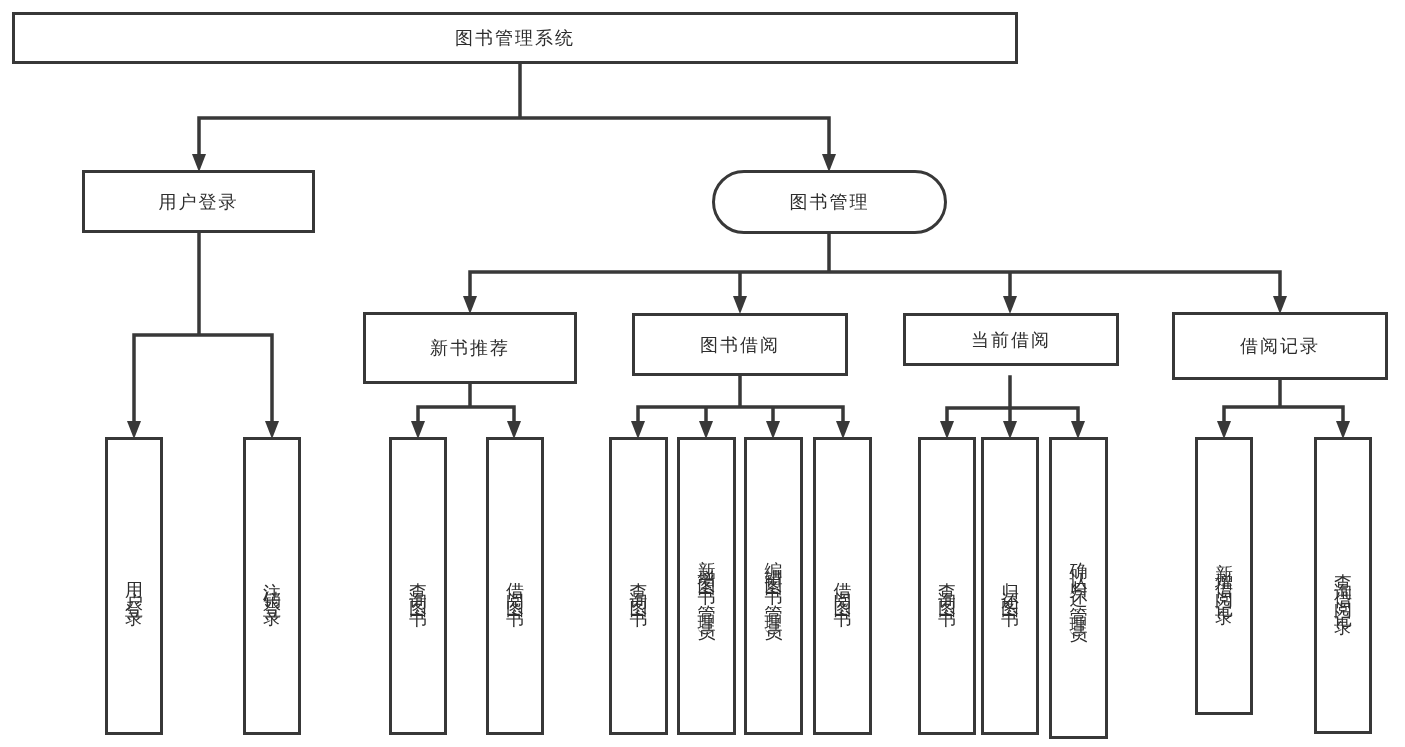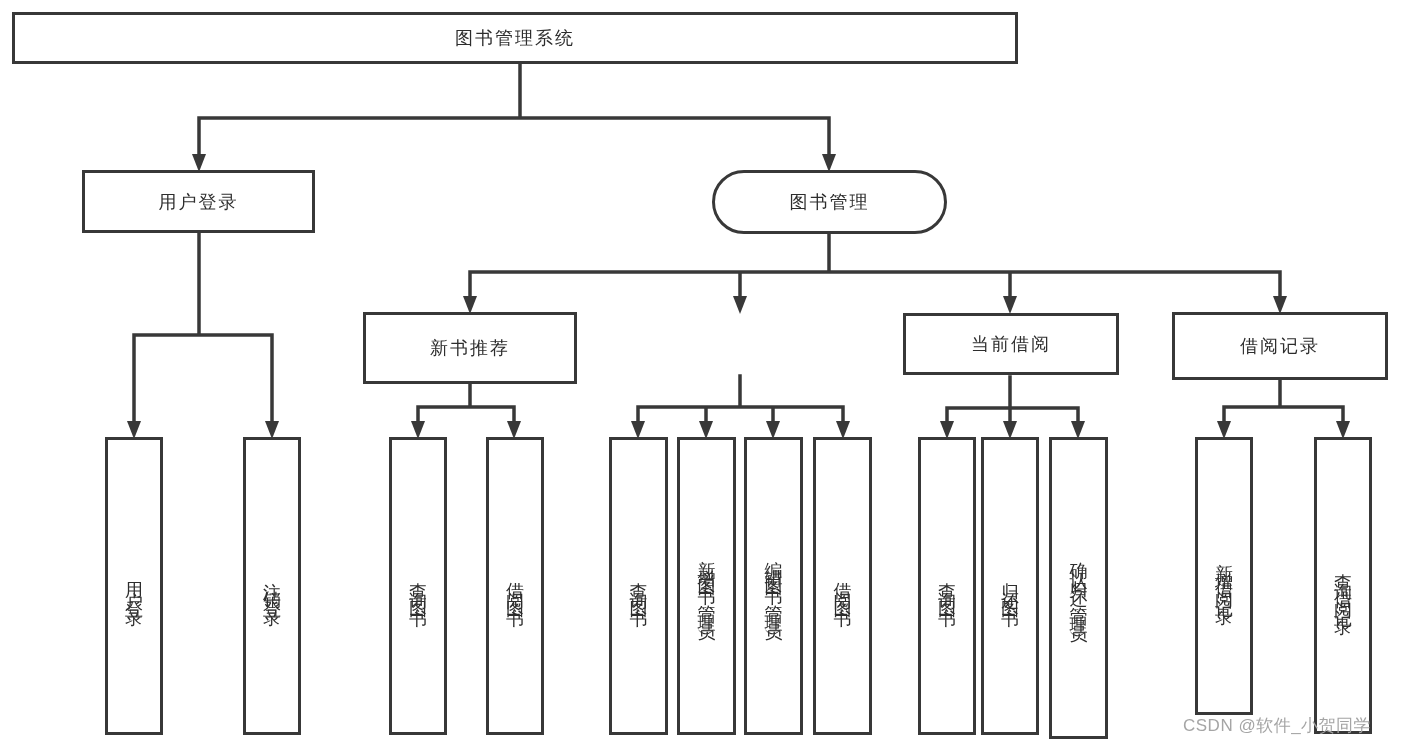--- a/index.html
+++ b/index.html
@@ -126,21 +126,24 @@
   <div class="node h" style="left:82px; top:170px; width:233px; height:63px;">
     <span>用户登录</span>
   </div>
   <div class="node h" style="left:712px; top:170px; width:235px; height:64px;border-radius:32px;">
     <span>图书管理</span>
   </div>
 
   <div class="node h" style="left:363px; top:312px; width:214px; height:72px;">
     <span>新书推荐</span>
   </div>
-  <div class="node h" style="left:903px; top:313px; width:216px; height:62px;">
+  <div class="node h" style="left:632px; top:313px; width:216px; height:63px;">
+    <span>图书借阅</span>
+  </div>
+  <div class="node h" style="left:903px; top:313px; width:216px; height:53px;">
     <span>当前借阅</span>
   </div>
   <div class="node h" style="left:1172px; top:312px; width:216px; height:68px;">
     <span>借阅记录</span>
   </div>
 
   <div class="node v" style="left:105px; top:437px; width:58px; height:298px;">
     <span>用户登录</span>
   </div>
   <div class="node v" style="left:243px; top:437px; width:58px; height:298px;">
@@ -177,15 +180,14 @@
     <span>确认归还（管理员）</span>
   </div>
 
   <div class="node v" style="left:1195px; top:437px; width:58px; height:278px;">
     <span>新增借阅记录</span>
   </div>
   <div class="node v" style="left:1314px; top:437px; width:58px; height:297px;">
     <span>查询借阅记录</span>
   </div>
 
-  <div class="watermark">CSDN @软件_小贺同学</div>
 
 </div>
 
 </body></html>

